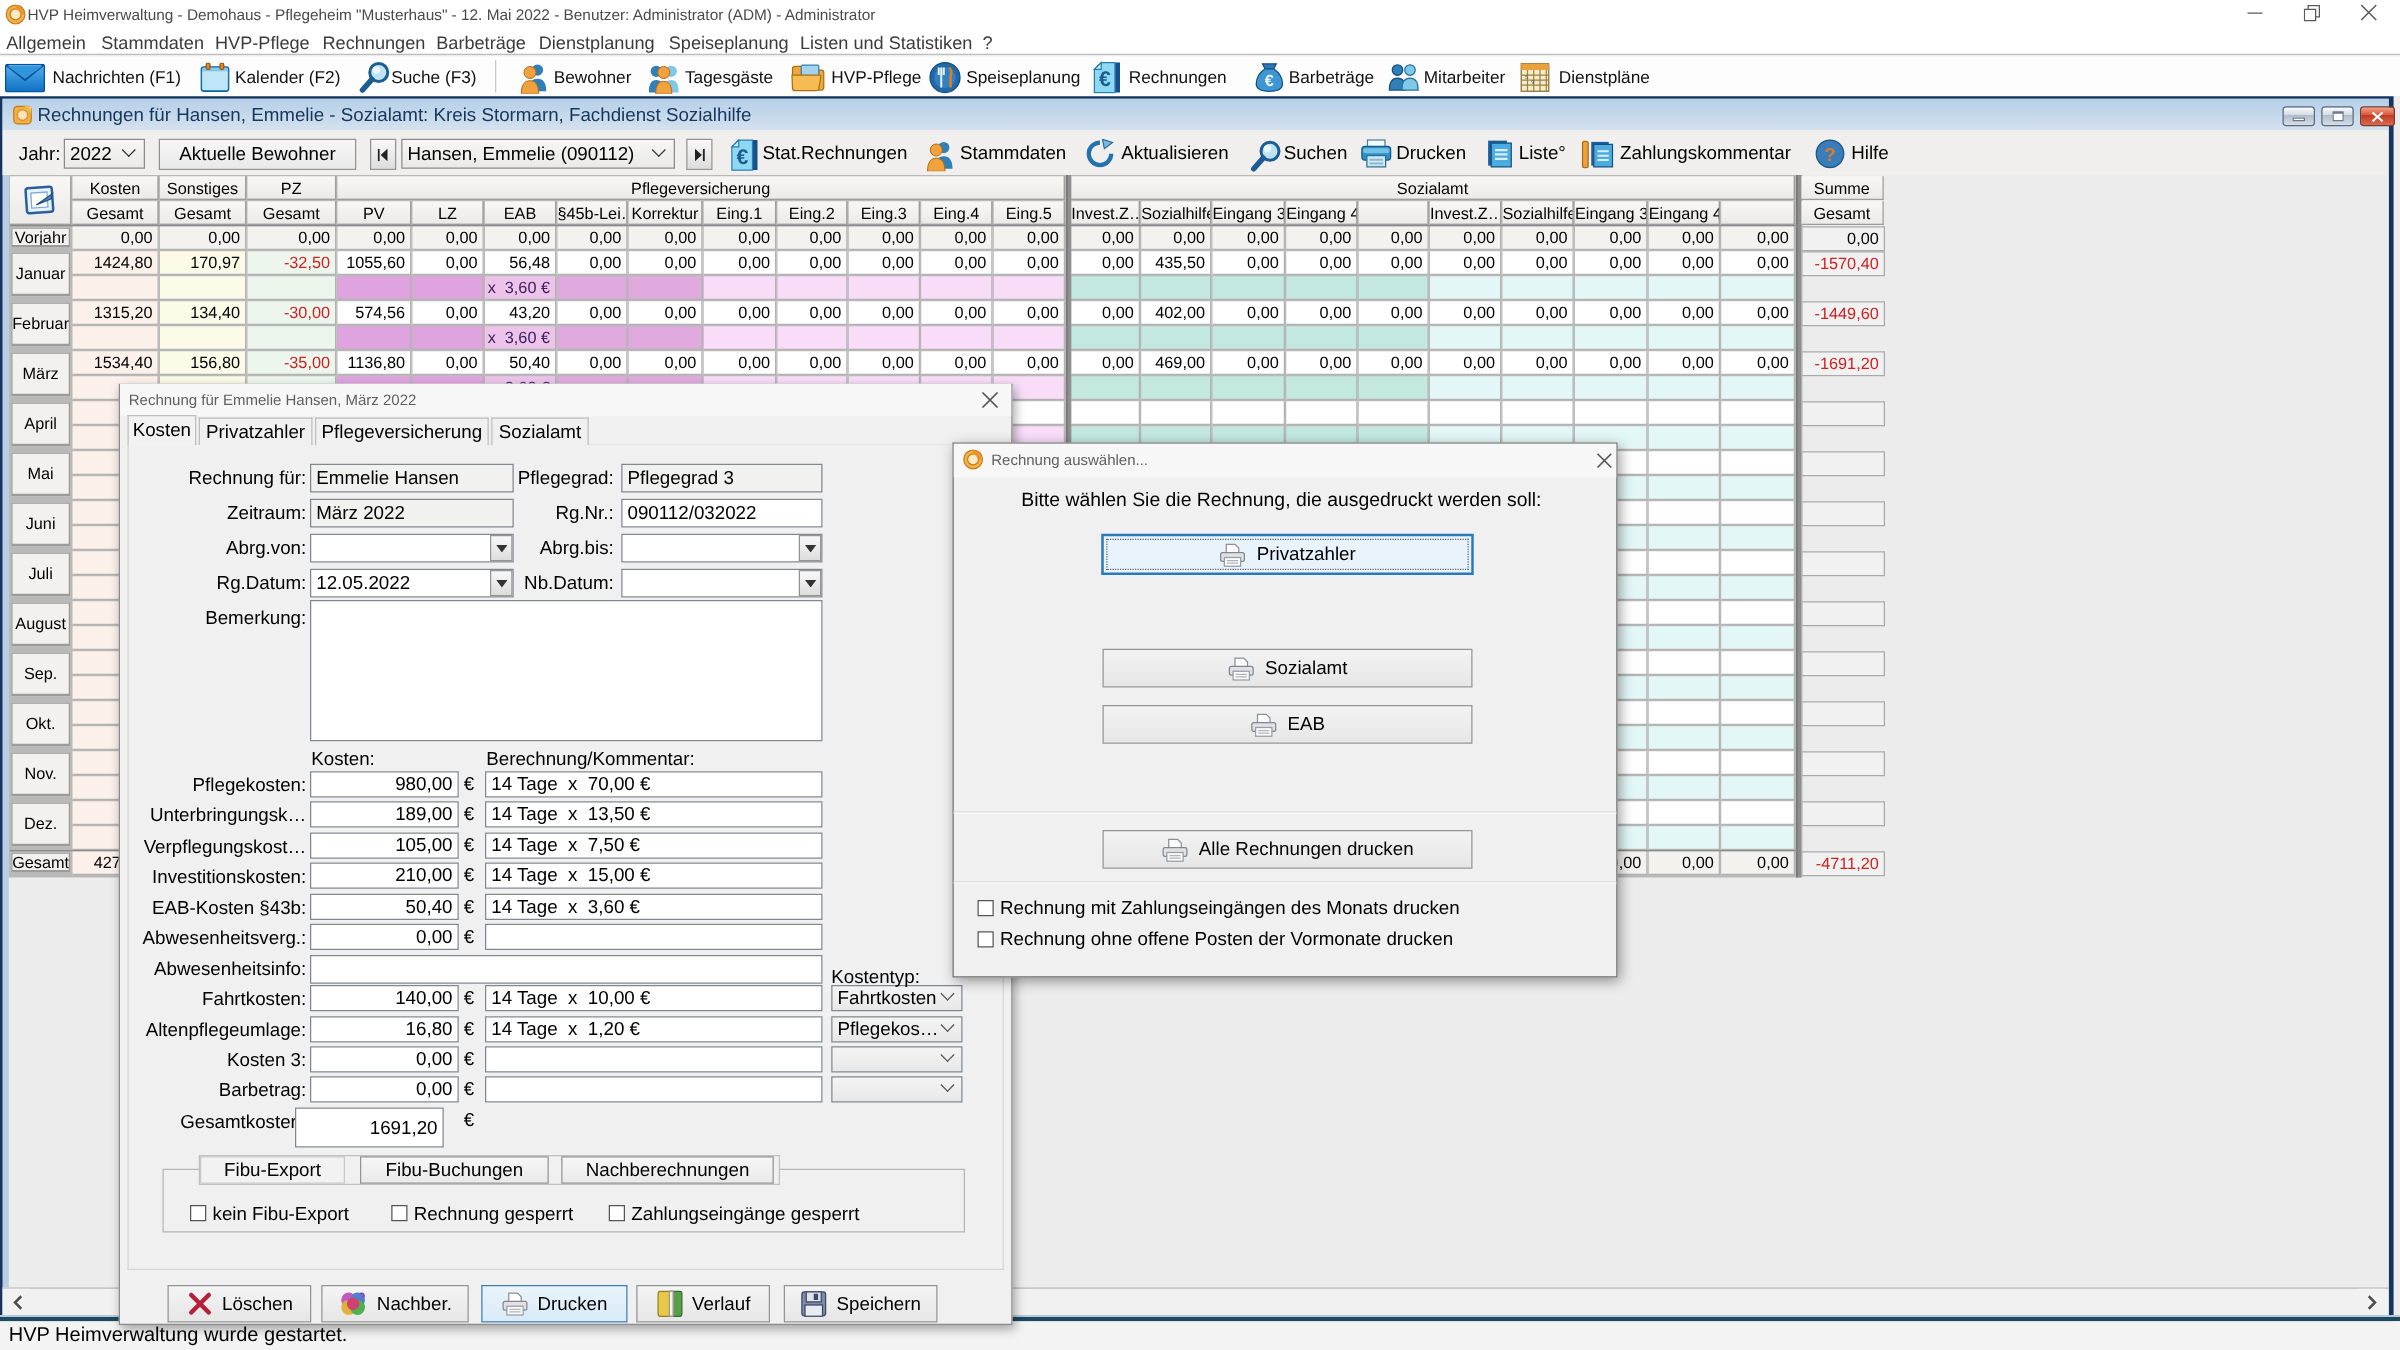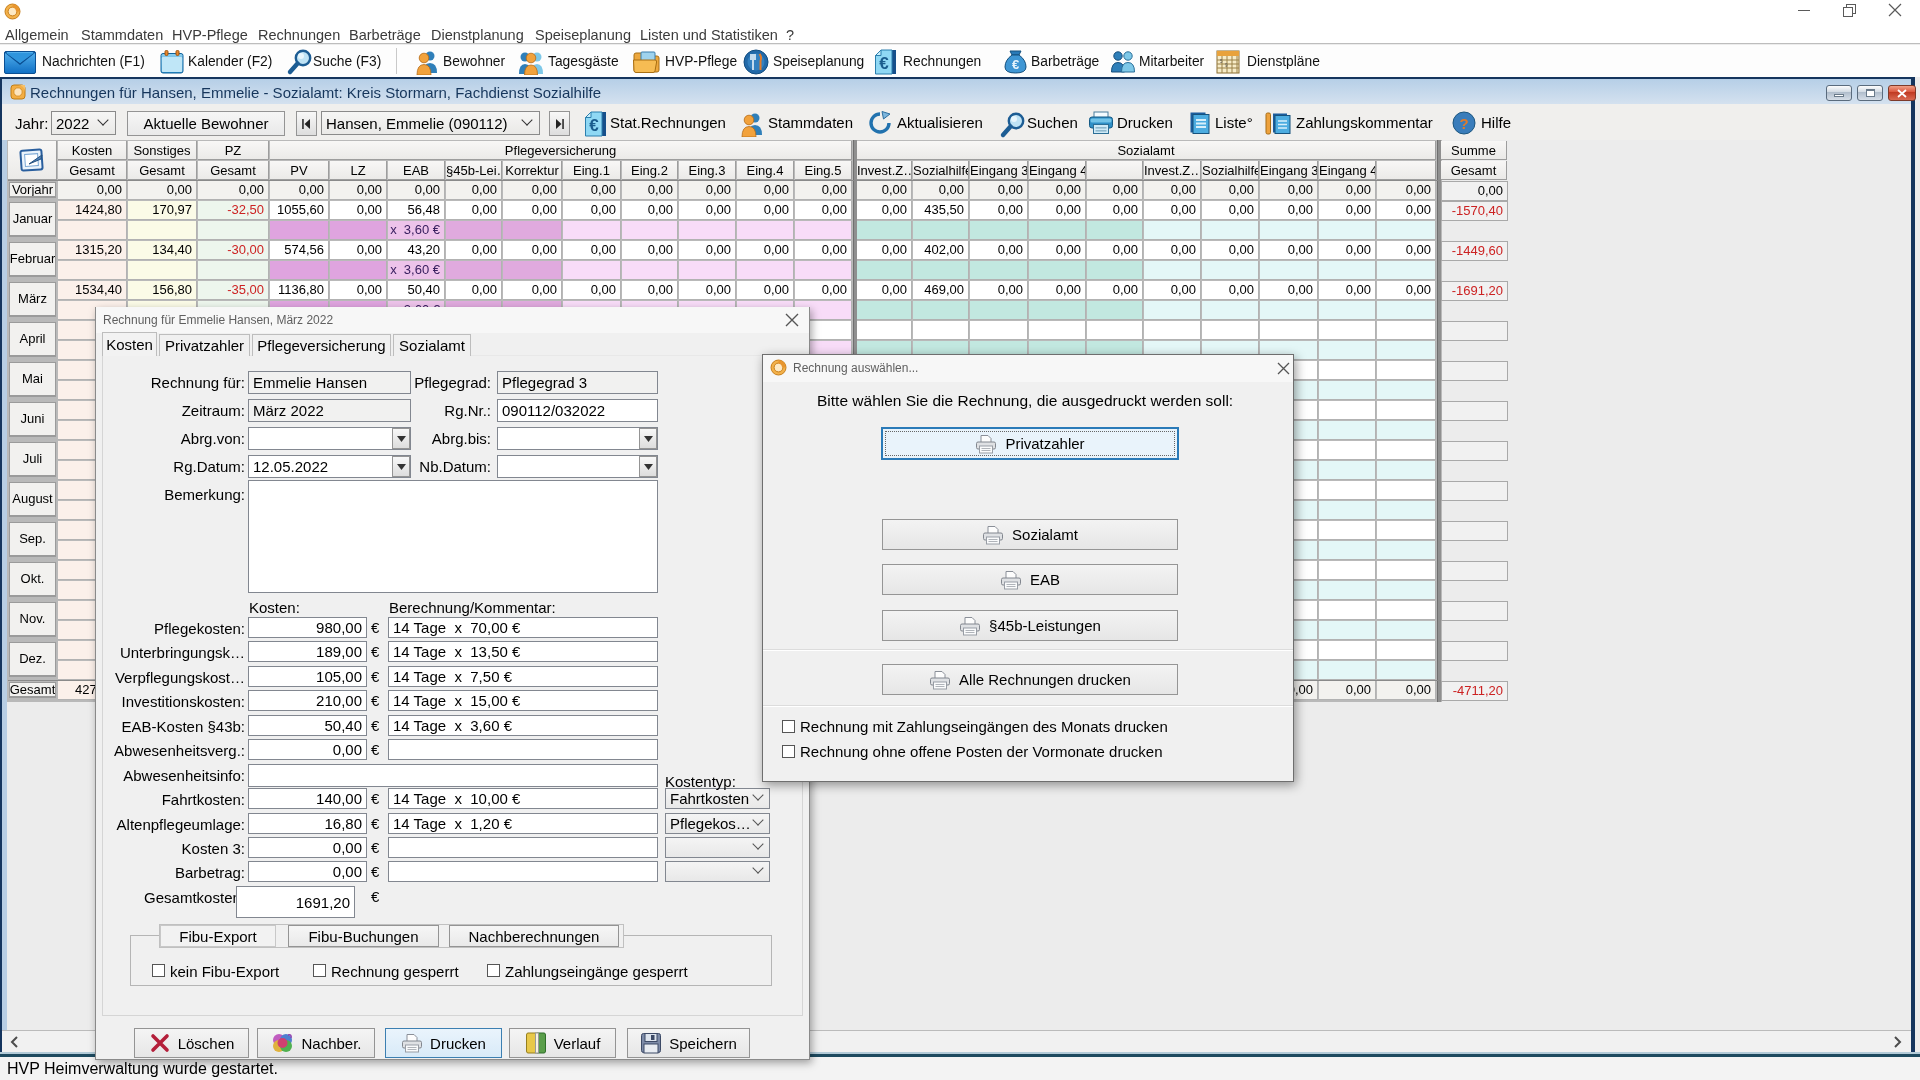--- a/index.html
+++ b/index.html
@@ -18,20 +18,21 @@
 .chev{width:8px;height:8px;border-right:1.6px solid #333;border-bottom:1.6px solid #333;transform:rotate(45deg);margin-top:-4px}
 
 </style></head><body>
 <div id="root">
 <div class="abs" style="left:0;top:0;width:1920px;height:24px;background:#ffffff"></div>
 <div class="abs" style="left:4px;top:3px"><svg width="17" height="17" viewBox="0 0 17 17" style="">
         <circle cx="8.5" cy="8.5" r="7.5" fill="#f3b14a" stroke="#c77e1a"></circle>
         <circle cx="8.5" cy="8.5" r="4.4" fill="#fde9c4" stroke="#c77e1a"></circle>
         <path d="M8.5 1 A7.5 7.5 0 0 1 15.5 8.5 L12 8.5 A4 4 0 0 0 8.5 4.5 Z" fill="#e8952e"></path>
       </svg></div>
+<div class="abs" style="left:22px;top:5px;font-size:12.3px;color:#4a4a4a">HVP Heimverwaltung - Demohaus - Pflegeheim "Musterhaus" - 12. Mai 2022 - Benutzer: Administrator (ADM) - Administrator</div>
 <div class="abs" style="left:1798px;top:10px;width:12px;height:1.4px;background:#5a5a5a"></div>
 <div class="abs" style="left:1843px;top:4px;width:12px;height:12px"><svg width="14" height="14">
         <rect x="3.5" y="0.5" width="9" height="9" fill="none" stroke="#5a5a5a"></rect>
         <rect x="0.5" y="3.5" width="9" height="9" fill="#fff" stroke="#5a5a5a"></rect>
       </svg></div>
 <div class="abs" style="left:1888px;top:3px;width:14px;height:14px"><svg width="14" height="14">
         <path d="M1 1 L13 13 M13 1 L1 13" stroke="#5a5a5a" stroke-width="1.2"></path>
       </svg></div>
 <div class="abs" style="left:0;top:24px;width:1920px;height:20px;background:#fff;border-bottom:1px solid #bdbdbd"></div>
 <div class="abs" style="left:5px;top:27px;font-size:14.5px;color:#3b3b3b">Allgemein</div>
@@ -1110,29 +1111,20 @@
     </div>
 <div class="abs" style="left:882px;top:564px;width:296px;height:31px;border:1px solid #959595;background:linear-gradient(#f3f3f3,#e6e6e6);display:flex;align-items:center;justify-content:center;font-size:15px;gap:8px">
       <svg width="22" height="20" viewBox="0 0 22 20" style="">
         <path d="M6 8 L6 1.5 L13 1.5 L16 4.5 L16 8" fill="#fdfdfd" stroke="#8a8f98"></path>
         <rect x="1.5" y="8" width="19" height="7" rx="1.5" fill="#dfe1e4" stroke="#82878f"></rect>
         <rect x="4.5" y="12" width="13" height="7" fill="#fafbfc" stroke="#989da5"></rect>
         <path d="M6.5 14.5 H15.5 M6.5 16.5 H15.5" stroke="#b0b4ba" stroke-width="1"></path>
       </svg>
       <span>EAB</span>
     </div>
-<div class="abs" style="left:882px;top:610px;width:296px;height:31px;border:1px solid #959595;background:linear-gradient(#f3f3f3,#e6e6e6);display:flex;align-items:center;justify-content:center;font-size:15px;gap:8px">
-      <svg width="22" height="20" viewBox="0 0 22 20" style="">
-        <path d="M6 8 L6 1.5 L13 1.5 L16 4.5 L16 8" fill="#fdfdfd" stroke="#8a8f98"></path>
-        <rect x="1.5" y="8" width="19" height="7" rx="1.5" fill="#dfe1e4" stroke="#82878f"></rect>
-        <rect x="4.5" y="12" width="13" height="7" fill="#fafbfc" stroke="#989da5"></rect>
-        <path d="M6.5 14.5 H15.5 M6.5 16.5 H15.5" stroke="#b0b4ba" stroke-width="1"></path>
-      </svg>
-      <span>§45b-Leistungen</span>
-    </div>
 <div class="abs" style="left:763px;top:649px;width:530px;height:2px;background:#dcdcdc;border-bottom:1px solid #fff"></div>
 <div class="abs" style="left:882px;top:664px;width:296px;height:31px;border:1px solid #959595;background:linear-gradient(#f3f3f3,#e6e6e6);display:flex;align-items:center;justify-content:center;font-size:15px;gap:8px">
       <svg width="22" height="20" viewBox="0 0 22 20" style="">
         <path d="M6 8 L6 1.5 L13 1.5 L16 4.5 L16 8" fill="#fdfdfd" stroke="#8a8f98"></path>
         <rect x="1.5" y="8" width="19" height="7" rx="1.5" fill="#dfe1e4" stroke="#82878f"></rect>
         <rect x="4.5" y="12" width="13" height="7" fill="#fafbfc" stroke="#989da5"></rect>
         <path d="M6.5 14.5 H15.5 M6.5 16.5 H15.5" stroke="#b0b4ba" stroke-width="1"></path>
       </svg>
       <span>Alle Rechnungen drucken</span>
     </div>

